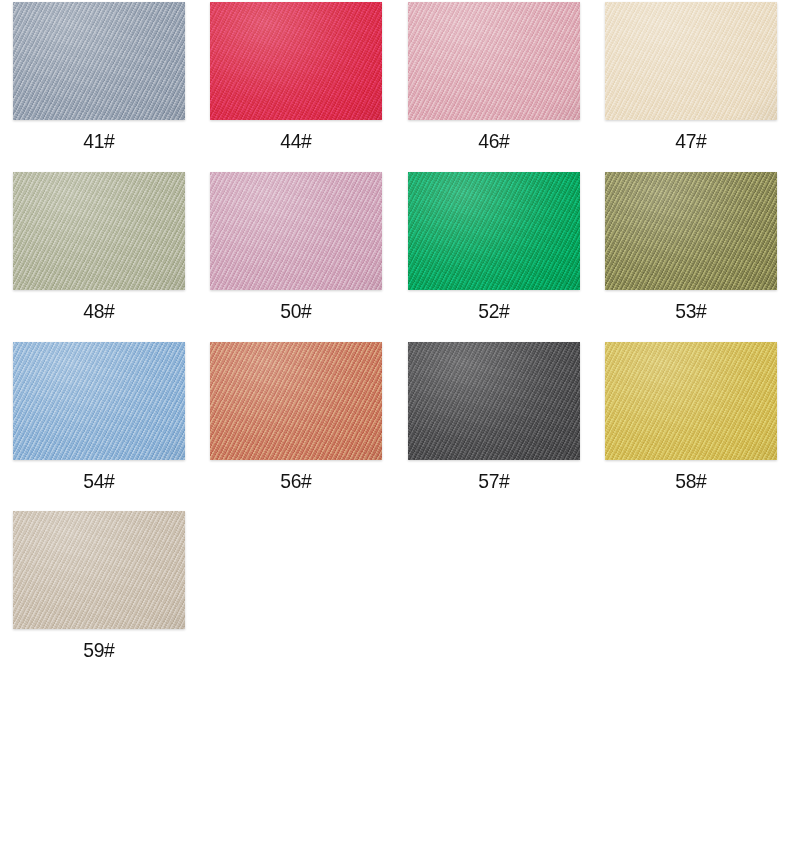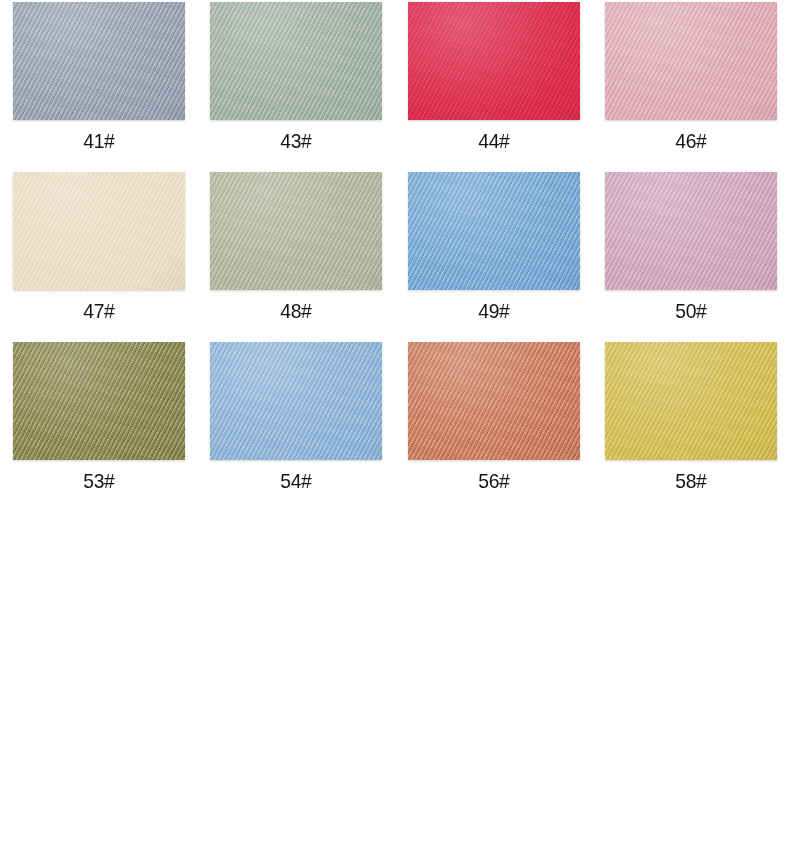--- a/index.html
+++ b/index.html
@@ -139,31 +139,20 @@
           <div class="fabric-base"></div>
           <div class="fabric-twill"></div>
           <div class="fabric-weave"></div>
           <div class="fabric-shade"></div>
         </div>
       </div>
       <div class="swatch-label">41#</div>
     </div>
     <div class="swatch-cell">
       <div class="fabric-wrap">
-        <div class="fabric" style="--c: #a4b4a7;">
-          <div class="fabric-base"></div>
-          <div class="fabric-twill"></div>
-          <div class="fabric-weave"></div>
-          <div class="fabric-shade"></div>
-        </div>
-      </div>
-      <div class="swatch-label">43#</div>
-    </div>
-    <div class="swatch-cell">
-      <div class="fabric-wrap">
         <div class="fabric" style="--c: #dc2b4c;">
           <div class="fabric-base"></div>
           <div class="fabric-twill"></div>
           <div class="fabric-weave"></div>
           <div class="fabric-shade"></div>
         </div>
       </div>
       <div class="swatch-label">44#</div>
     </div>
     <div class="swatch-cell">
@@ -194,42 +183,42 @@
           <div class="fabric-base"></div>
           <div class="fabric-twill"></div>
           <div class="fabric-weave"></div>
           <div class="fabric-shade"></div>
         </div>
       </div>
       <div class="swatch-label">48#</div>
     </div>
     <div class="swatch-cell">
       <div class="fabric-wrap">
-        <div class="fabric" style="--c: #7aabd4;">
-          <div class="fabric-base"></div>
-          <div class="fabric-twill"></div>
-          <div class="fabric-weave"></div>
-          <div class="fabric-shade"></div>
-        </div>
-      </div>
-      <div class="swatch-label">49#</div>
-    </div>
-    <div class="swatch-cell">
-      <div class="fabric-wrap">
         <div class="fabric" style="--c: #d2a8bd;">
           <div class="fabric-base"></div>
           <div class="fabric-twill"></div>
           <div class="fabric-weave"></div>
           <div class="fabric-shade"></div>
         </div>
       </div>
       <div class="swatch-label">50#</div>
     </div>
     <div class="swatch-cell">
       <div class="fabric-wrap">
+        <div class="fabric" style="--c: #06a45c;">
+          <div class="fabric-base"></div>
+          <div class="fabric-twill"></div>
+          <div class="fabric-weave"></div>
+          <div class="fabric-shade"></div>
+        </div>
+      </div>
+      <div class="swatch-label">52#</div>
+    </div>
+    <div class="swatch-cell">
+      <div class="fabric-wrap">
         <div class="fabric" style="--c: #8c8b55;">
           <div class="fabric-base"></div>
           <div class="fabric-twill"></div>
           <div class="fabric-weave"></div>
           <div class="fabric-shade"></div>
         </div>
       </div>
       <div class="swatch-label">53#</div>
     </div>
     <div class="swatch-cell">
@@ -249,22 +238,44 @@
           <div class="fabric-base"></div>
           <div class="fabric-twill"></div>
           <div class="fabric-weave"></div>
           <div class="fabric-shade"></div>
         </div>
       </div>
       <div class="swatch-label">56#</div>
     </div>
     <div class="swatch-cell">
       <div class="fabric-wrap">
+        <div class="fabric" style="--c: #4c4c4e;">
+          <div class="fabric-base"></div>
+          <div class="fabric-twill"></div>
+          <div class="fabric-weave"></div>
+          <div class="fabric-shade"></div>
+        </div>
+      </div>
+      <div class="swatch-label">57#</div>
+    </div>
+    <div class="swatch-cell">
+      <div class="fabric-wrap">
         <div class="fabric" style="--c: #d4be56;">
           <div class="fabric-base"></div>
           <div class="fabric-twill"></div>
           <div class="fabric-weave"></div>
           <div class="fabric-shade"></div>
         </div>
       </div>
       <div class="swatch-label">58#</div>
     </div>
+    <div class="swatch-cell">
+      <div class="fabric-wrap">
+        <div class="fabric" style="--c: #cdc2b3;">
+          <div class="fabric-base"></div>
+          <div class="fabric-twill"></div>
+          <div class="fabric-weave"></div>
+          <div class="fabric-shade"></div>
+        </div>
+      </div>
+      <div class="swatch-label">59#</div>
+    </div>
   </div>
 
 </body></html>

